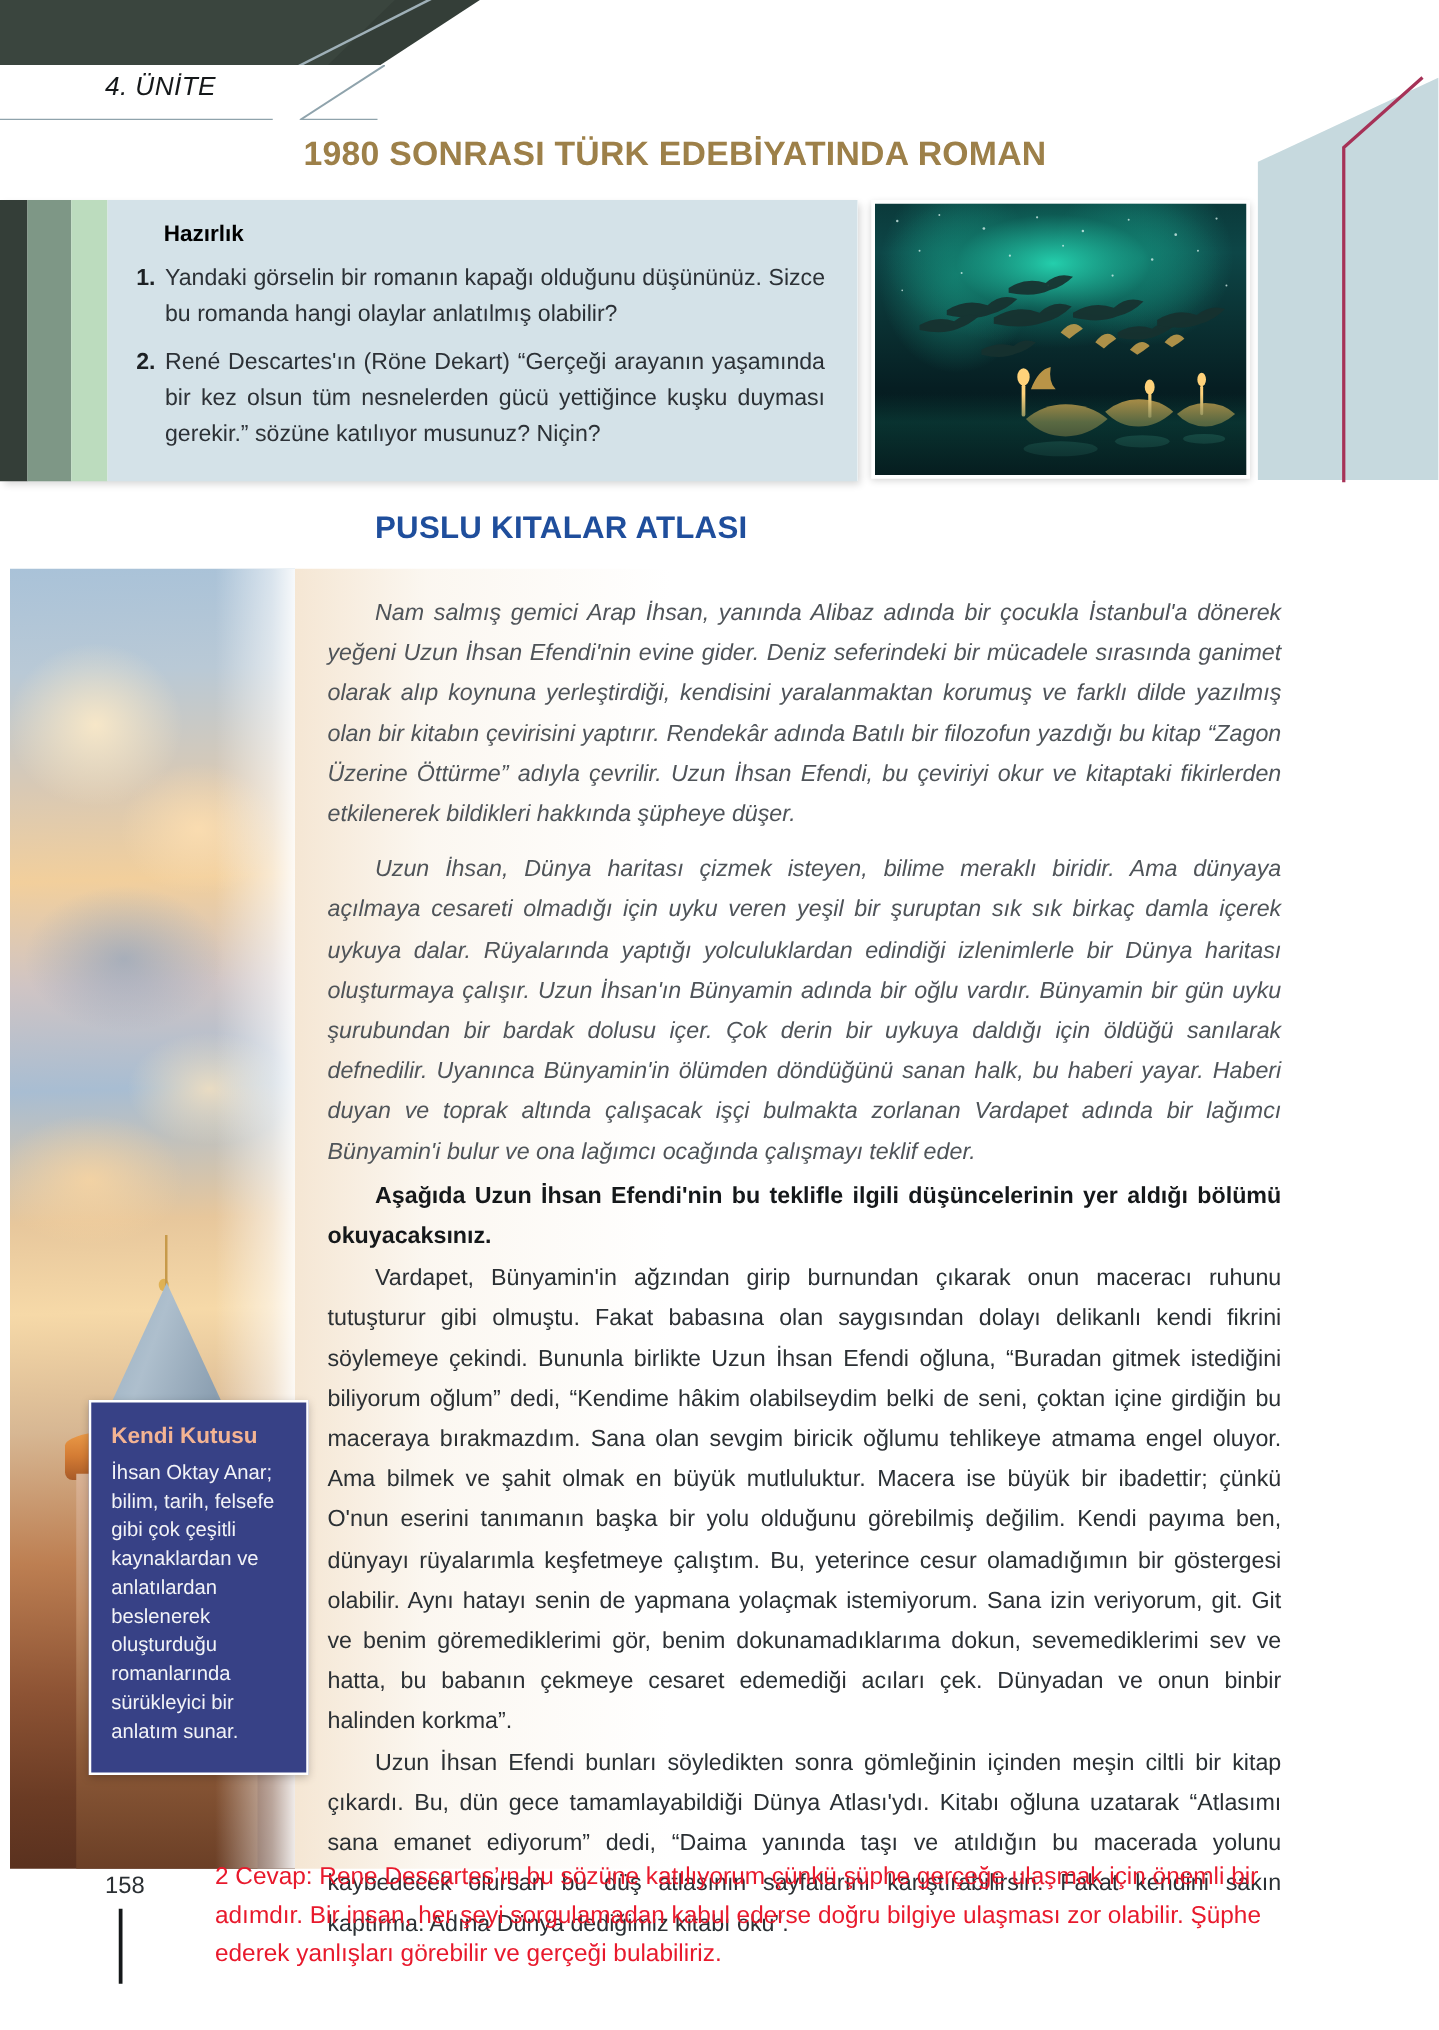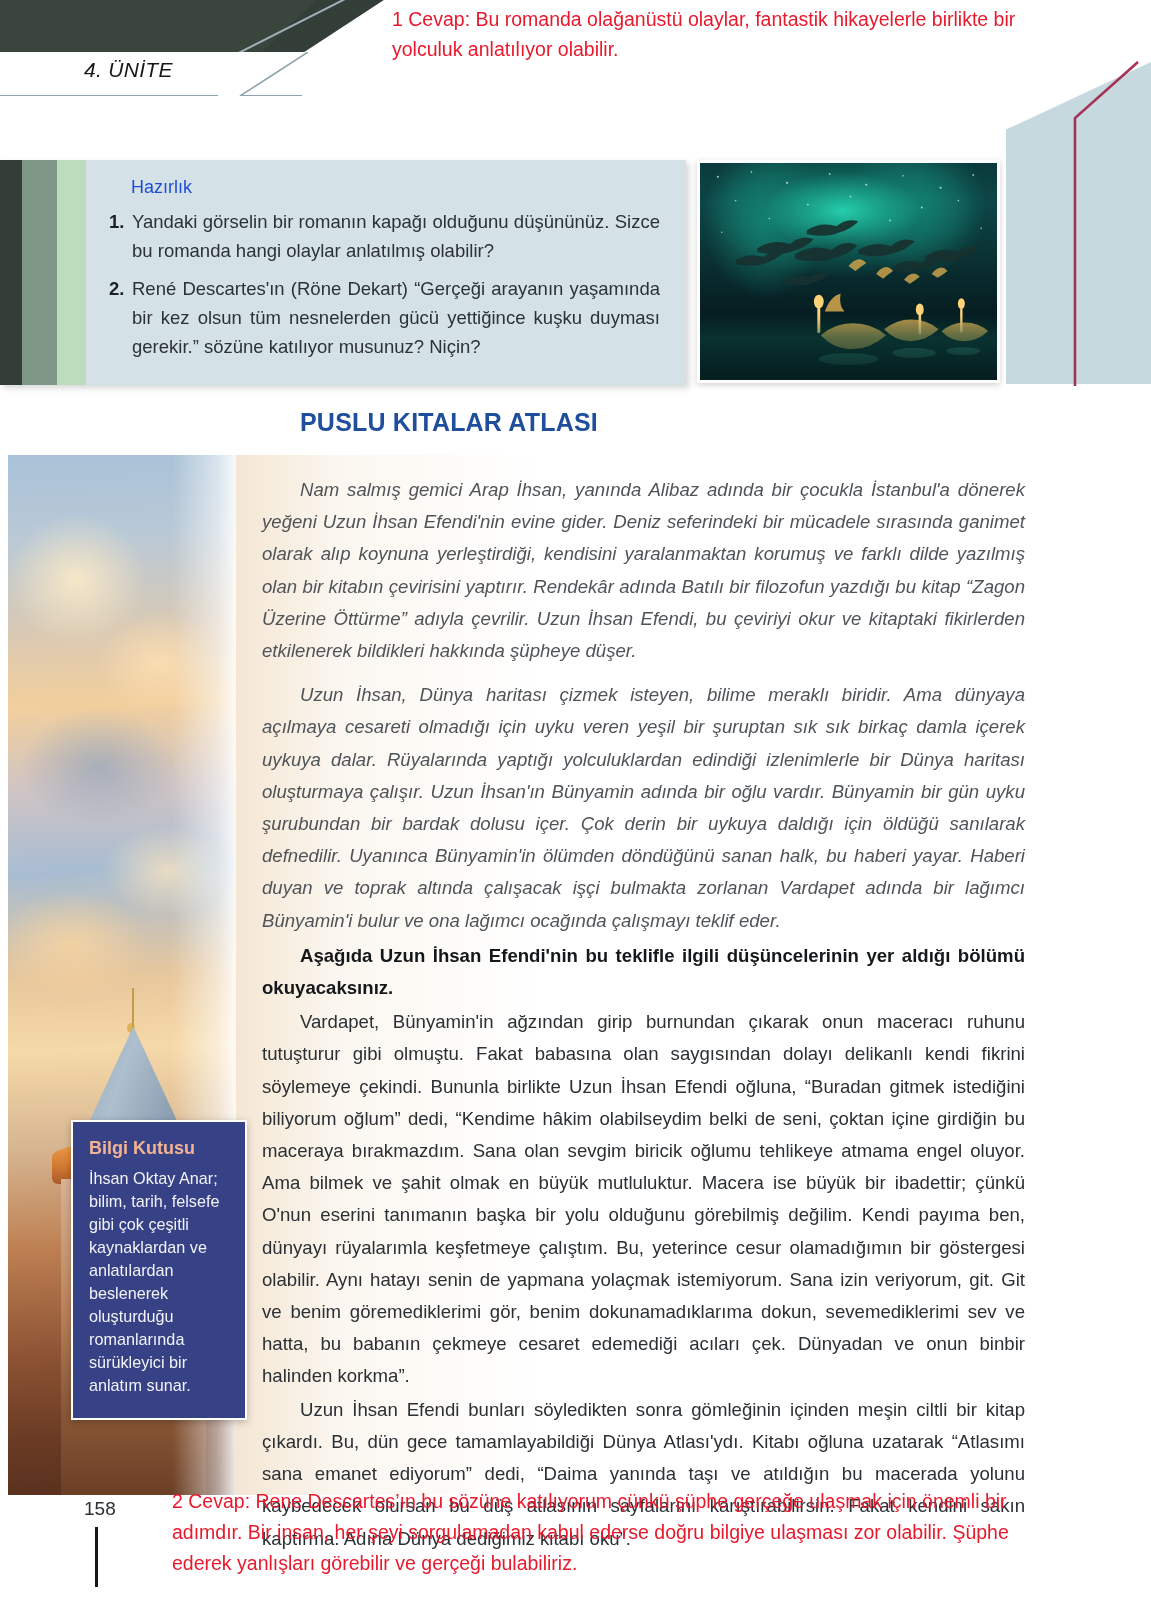--- a/index.html
+++ b/index.html
@@ -125,22 +125,22 @@
   .haz-stripe-1 { width: 22px; background: #343e38; }
   .haz-stripe-2 { width: 35px; background: #7e9786; }
   .haz-stripe-3 { width: 29px; background: #bcdcbe; }
   .haz-body {
     flex: 1;
     background: #d4e2e8;
     padding: 17px 26px 10px 23px;
   }
   .haz-title {
     font-size: 18px;
-    font-weight: 400;
-    color: #1d4ed8;
+    font-weight: 700;
+    color: #000000;
     margin: 0 0 9px 22px;
   }
   .haz-list { list-style: none; }
   .haz-item {
     display: flex;
     margin-bottom: 9px;
     font-size: 18.5px;
     line-height: 29px;
     color: #2c3136;
   }
@@ -379,27 +379,27 @@
     <line x1="355" y1="-6" x2="205" y2="70" stroke="#9fb0b8" stroke-width="2"></line>
   </svg>
 
   <div class="unite-band"></div>
   <svg class="unite-band-edge" viewBox="0 0 90 44" preserveAspectRatio="none">
     <polygon points="90,0 0,0 0,44 22,44" fill="#ffffff"></polygon>
     <line x1="90" y1="0" x2="22" y2="44" stroke="#8fa3ac" stroke-width="1.6"></line>
   </svg>
   <div class="unite-label">4. ÜNİTE</div>
 
-  <div class="answer-top">1 Cevap: Bu romanda olağanüstü olaylar, fantastik hikayelerle birlikte bir yolculuk anlatılıyor olabilir.</div>
 
   <div class="right-panel"></div>
   <svg class="right-magenta" viewBox="0 0 110 326" preserveAspectRatio="none">
     <polyline points="97,2 34,58 34,326" fill="none" stroke="#a63257" stroke-width="2.6"></polyline>
   </svg>
 
+  <h1 class="main-title">1980 SONRASI TÜRK EDEBİYATINDA ROMAN</h1>
 
   <section class="haz-wrap">
     <div class="haz-stripe-1"></div>
     <div class="haz-stripe-2"></div>
     <div class="haz-stripe-3"></div>
     <div class="haz-body">
       <h2 class="haz-title">Hazırlık</h2>
       <ol class="haz-list">
         <li class="haz-item">
           <span class="haz-num">1.</span>
@@ -501,21 +501,21 @@
 
   <div class="col">
     <p class="p-italic">Nam salmış gemici Arap İhsan, yanında Alibaz adında bir çocukla İstanbul'a dönerek yeğeni Uzun İhsan Efendi'nin evine gider. Deniz seferindeki bir mücadele sırasında ganimet olarak alıp koynuna yerleştirdiği, kendisini yaralanmaktan korumuş ve farklı dilde yazılmış olan bir kitabın çevirisini yaptırır. Rendekâr adında Batılı bir filozofun yazdığı bu kitap “Zagon Üzerine Öttürme” adıyla çevrilir. Uzun İhsan Efendi, bu çeviriyi okur ve kitaptaki fikirlerden etkilenerek bildikleri hakkında şüpheye düşer.</p>
     <p class="p-italic">Uzun İhsan, Dünya haritası çizmek isteyen, bilime meraklı biridir. Ama dünyaya açılmaya cesareti olmadığı için uyku veren yeşil bir şuruptan sık sık birkaç damla içerek uykuya dalar. Rüyalarında yaptığı yolculuklardan edindiği izlenimlerle bir Dünya haritası oluşturmaya çalışır. Uzun İhsan'ın Bünyamin adında bir oğlu vardır. Bünyamin bir gün uyku şurubundan bir bardak dolusu içer. Çok derin bir uykuya daldığı için öldüğü sanılarak defnedilir. Uyanınca Bünyamin'in ölümden döndüğünü sanan halk, bu haberi yayar. Haberi duyan ve toprak altında çalışacak işçi bulmakta zorlanan Vardapet adında bir lağımcı Bünyamin'i bulur ve ona lağımcı ocağında çalışmayı teklif eder.</p>
     <p class="p-bold">Aşağıda Uzun İhsan Efendi'nin bu teklifle ilgili düşüncelerinin yer aldığı bölümü okuyacaksınız.</p>
     <p class="p-body">Vardapet, Bünyamin'in ağzından girip burnundan çıkarak onun maceracı ruhunu tutuşturur gibi olmuştu. Fakat babasına olan saygısından dolayı delikanlı kendi fikrini söylemeye çekindi. Bununla birlikte Uzun İhsan Efendi oğluna, “Buradan gitmek istediğini biliyorum oğlum” dedi, “Kendime hâkim olabilseydim belki de seni, çoktan içine girdiğin bu maceraya bırakmazdım. Sana olan sevgim biricik oğlumu tehlikeye atmama engel oluyor. Ama bilmek ve şahit olmak en büyük mutluluktur. Macera ise büyük bir ibadettir; çünkü O'nun eserini tanımanın başka bir yolu olduğunu görebilmiş değilim. Kendi payıma ben, dünyayı rüyalarımla keşfetmeye çalıştım. Bu, yeterince cesur olamadığımın bir göstergesi olabilir. Aynı hatayı senin de yapmana yolaçmak istemiyorum. Sana izin veriyorum, git. Git ve benim göremediklerimi gör, benim dokunamadıklarıma dokun, sevemediklerimi sev ve hatta, bu babanın çekmeye cesaret edemediği acıları çek. Dünyadan ve onun binbir halinden korkma”.</p>
     <p class="p-body">Uzun İhsan Efendi bunları söyledikten sonra gömleğinin içinden meşin ciltli bir kitap çıkardı. Bu, dün gece tamamlayabildiği Dünya Atlası'ydı. Kitabı oğluna uzatarak “Atlasımı sana emanet ediyorum” dedi, “Daima yanında taşı ve atıldığın bu macerada yolunu kaybedecek olursan bu düş atlasının sayfalarını karıştırabilirsin. Fakat kendini sakın kaptırma. Adına Dünya dediğimiz kitabı oku”.</p>
   </div>
 
   <aside class="bilgi">
-    <div class="bilgi-title">Bilgi Kutusu</div>
+    <div class="bilgi-title">Kendi Kutusu</div>
     <div class="bilgi-text">İhsan Oktay Anar; bilim, tarih, felsefe gibi çok çeşitli kaynaklardan ve anlatılardan beslenerek oluşturduğu romanlarında sürükleyici bir anlatım sunar.</div>
   </aside>
 
   <div class="pagenum">158</div>
   <div class="pagerule"></div>
 
   <div class="answer-bottom">2 Cevap: Rene Descartes’ın bu sözüne katılıyorum çünkü şüphe gerçeğe ulaşmak için önemli bir adımdır. Bir insan, her şeyi sorgulamadan kabul ederse doğru bilgiye ulaşması zor olabilir. Şüphe ederek yanlışları görebilir ve gerçeği bulabiliriz.</div>
 
 </div>
 

